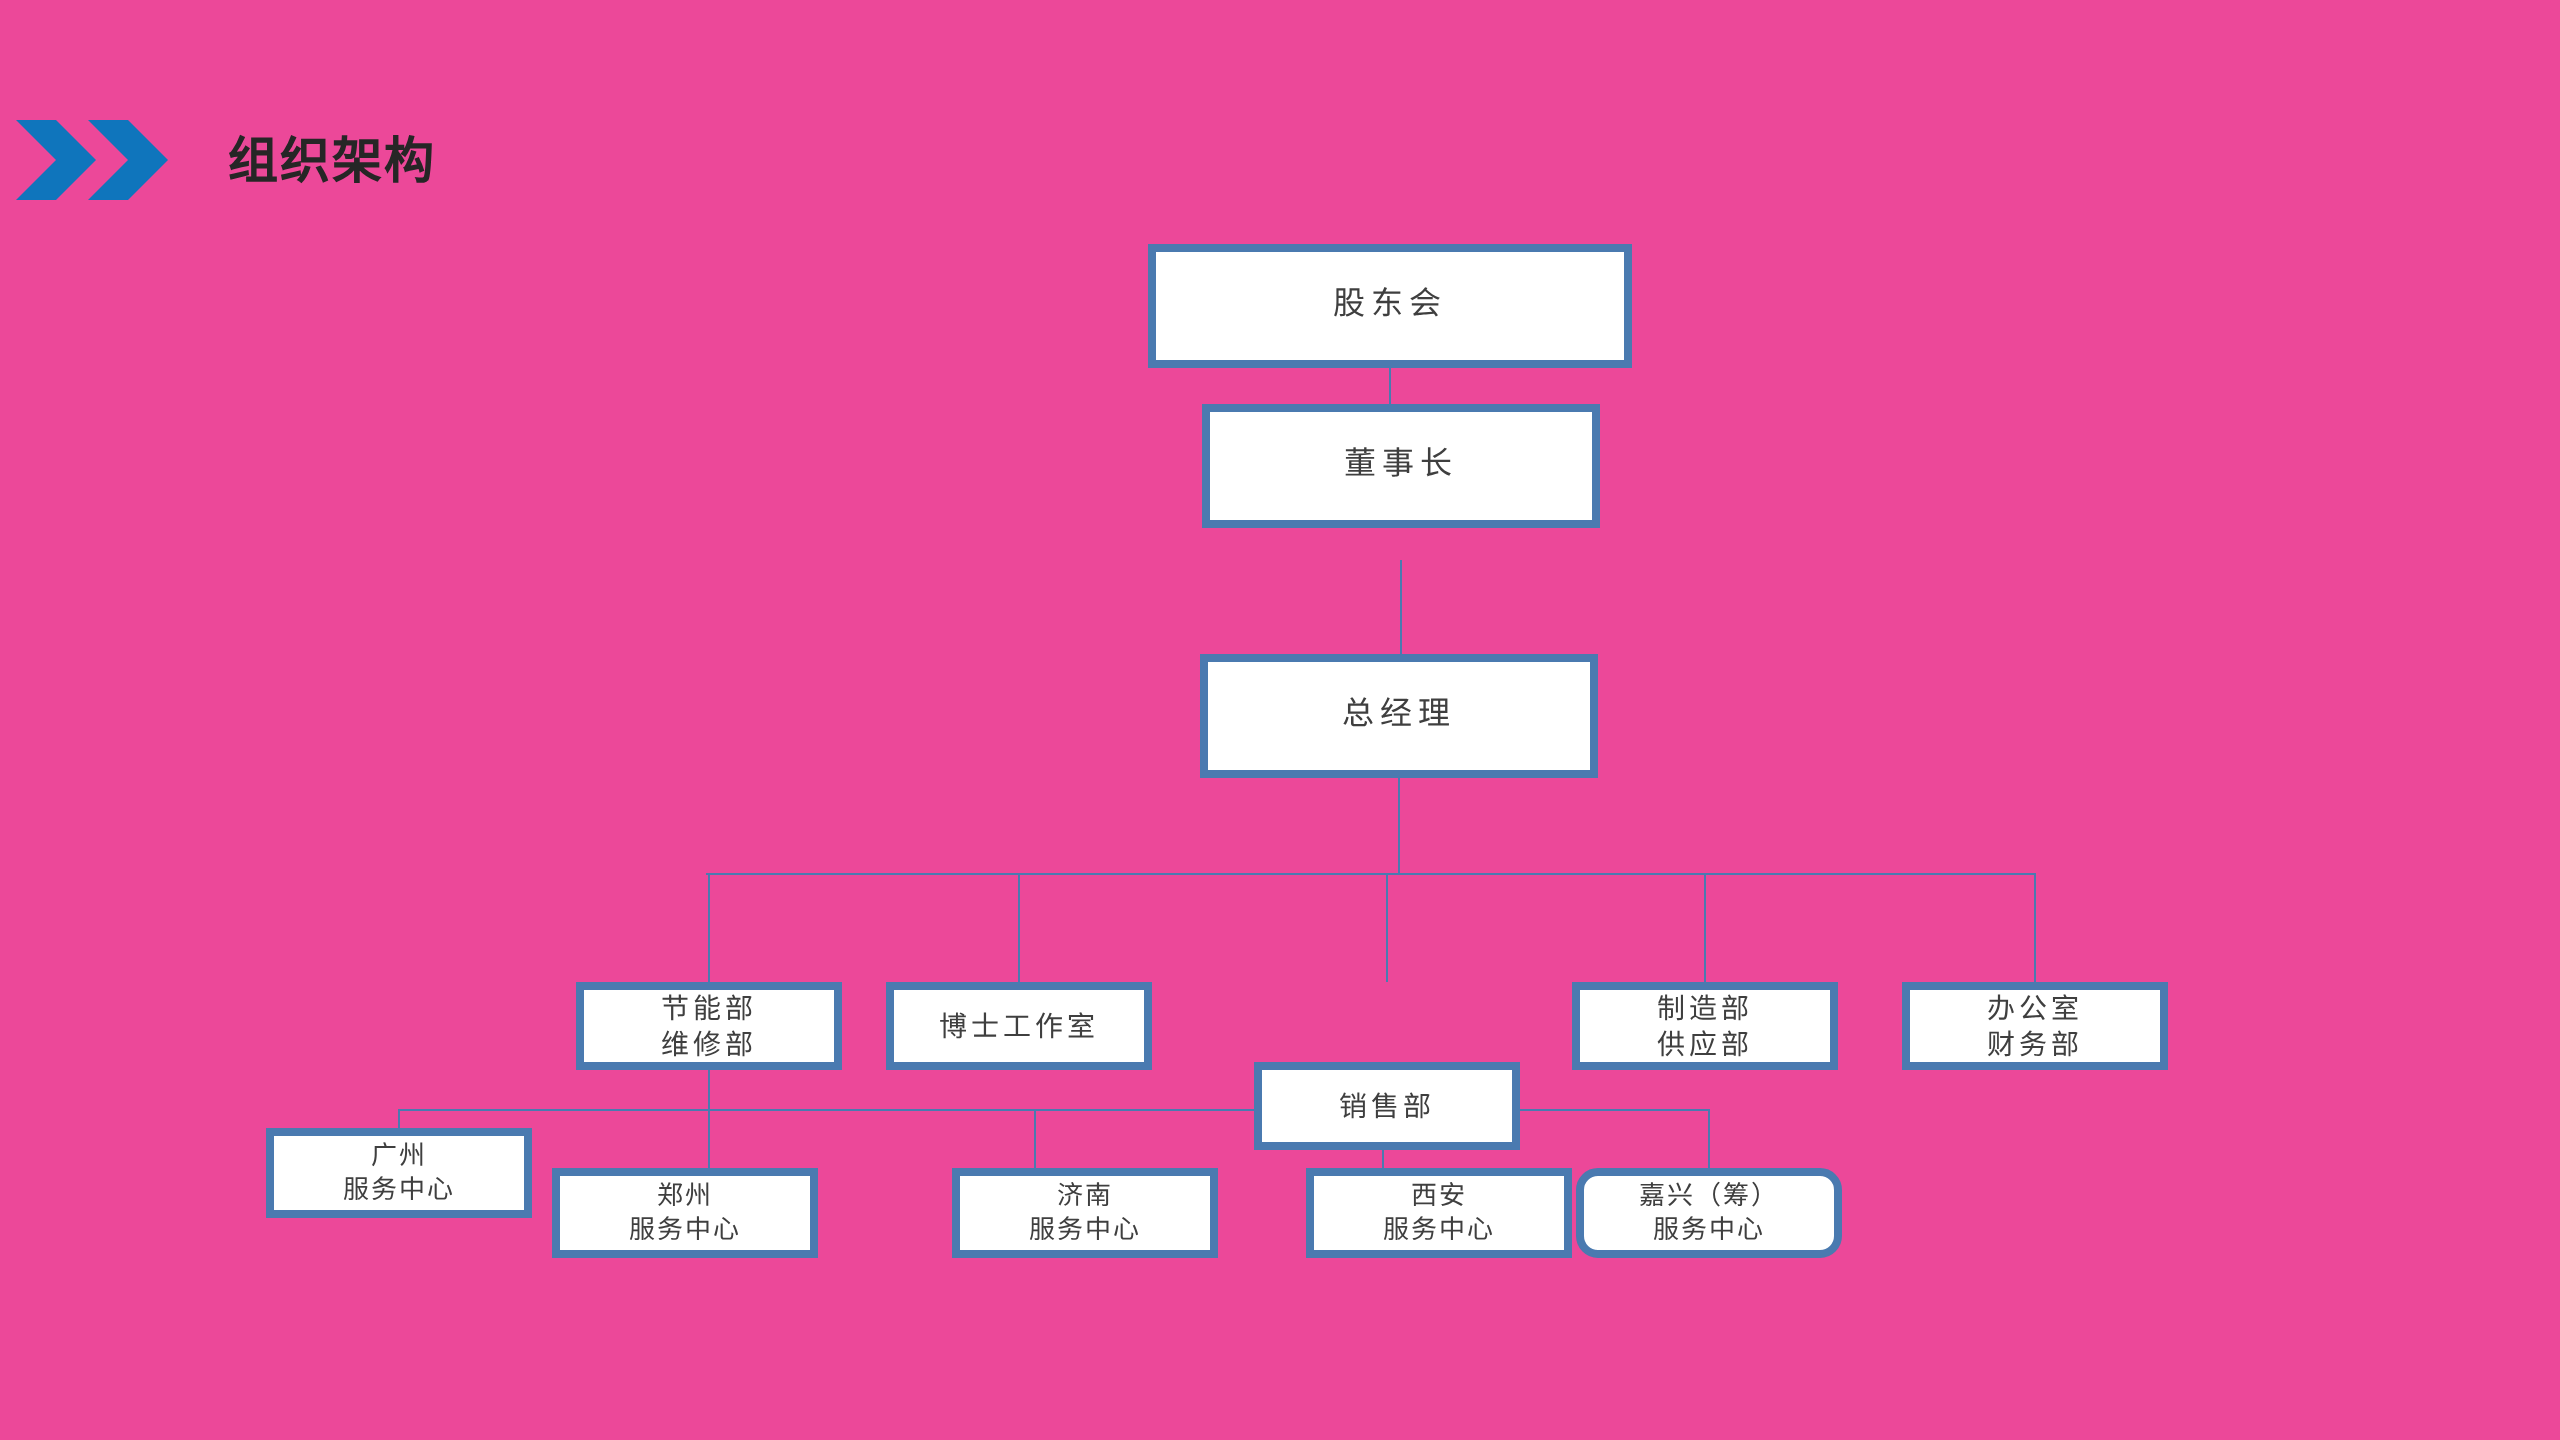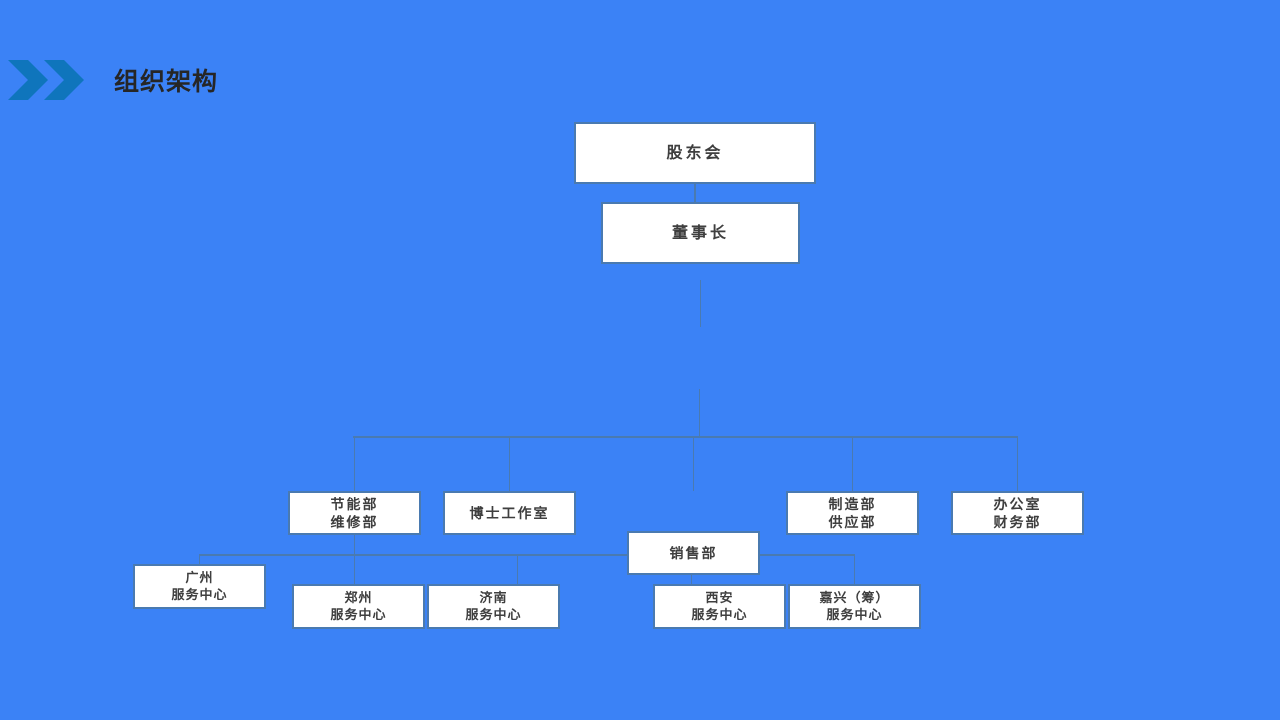--- a/index.html
+++ b/index.html
@@ -13,21 +13,21 @@
     background: #ffffff;
     font-family: "Liberation Sans", "DejaVu Sans", sans-serif;
     overflow: hidden;
     position: relative;
   }
 
   #slide {
     position: relative;
     width: 1280px;
     height: 720px;
-    background: #3b82f6;
+    background: #ec4899;
   }
 
   
   #header {
     position: absolute;
     left: 0;
     top: 0;
     width: 1280px;
     height: 120px;
   }
@@ -64,29 +64,28 @@
     top: 0;
     width: 1280px;
     height: 720px;
     pointer-events: none;
   }
 
   
   .node {
     position: absolute;
     box-sizing: border-box;
-    border: 2px solid #6d28d9;
+    border: 4px solid #6d28d9;
     background: #ffffff;
     display: flex;
     flex-direction: column;
     justify-content: center;
     color: #3f3f3f;
     text-align: center;
     white-space: nowrap;
-    font-weight: bold;
   }
   .node .line {
     display: block;
     line-height: 1.30;
   }
 
   
   .node.level-top .line {
     font-size: 16px;
     letter-spacing: 3px;
@@ -138,20 +137,23 @@
         <line x1="691.5" y1="555" x2="691.5" y2="584" stroke="#4a7ab0" stroke-width="1.2" shape-rendering="crispEdges"></line>
         <line x1="854.5" y1="555" x2="854.5" y2="584" stroke="#4a7ab0" stroke-width="1.2" shape-rendering="crispEdges"></line>
       </svg>
 
   <div class="node level-top" style="left: 574px; top: 122px; width: 242px; height: 62px; border-color: rgb(74, 122, 176); background: rgb(255, 255, 255);">
         <span class="line">股东会</span>
       </div>
       <div class="node level-top" style="left: 601px; top: 202px; width: 199px; height: 62px; border-color: rgb(74, 122, 176); background: rgb(255, 255, 255);">
         <span class="line">董事长</span>
       </div>
+      <div class="node level-top" style="left: 600px; top: 327px; width: 199px; height: 62px; border-color: rgb(74, 122, 176); background: rgb(255, 255, 255);">
+        <span class="line">总经理</span>
+      </div>
       <div class="node level-dept" style="left: 443px; top: 491px; width: 133px; height: 44px; border-color: rgb(74, 122, 176); background: rgb(255, 255, 255);">
         <span class="line">博士工作室</span>
       </div>
       <div class="node level-dept" style="left: 288px; top: 491px; width: 133px; height: 44px; border-color: rgb(74, 122, 176); background: rgb(255, 255, 255);">
         <span class="line">节能部</span>
         <span class="line">维修部</span>
       </div>
       <div class="node level-dept" style="left: 627px; top: 491px; width: 133px; height: 44px; border-color: rgb(74, 122, 176); background: rgb(255, 255, 255); margin-top: 40px;">
         <span class="line">销售部</span>
       </div>
@@ -160,31 +162,31 @@
         <span class="line">财务部</span>
       </div>
       <div class="node level-dept" style="left: 786px; top: 491px; width: 133px; height: 44px; border-color: rgb(74, 122, 176); background: rgb(255, 255, 255);">
         <span class="line">制造部</span>
         <span class="line">供应部</span>
       </div>
       <div class="node level-branch" style="left: 133px; top: 564px; width: 133px; height: 45px; border-color: rgb(74, 122, 176); background: rgb(255, 255, 255);">
         <span class="line">广州</span>
         <span class="line">服务中心</span>
       </div>
-      <div class="node level-branch" style="left: 292px; top: 584px; width: 133px; height: 45px; border-color: rgb(74, 122, 176); background: rgb(255, 255, 255);">
+      <div class="node level-branch" style="left: 276px; top: 584px; width: 133px; height: 45px; border-color: rgb(74, 122, 176); background: rgb(255, 255, 255);">
         <span class="line">郑州</span>
         <span class="line">服务中心</span>
       </div>
-      <div class="node level-branch" style="left: 427px; top: 584px; width: 133px; height: 45px; border-color: rgb(74, 122, 176); background: rgb(255, 255, 255);">
+      <div class="node level-branch" style="left: 476px; top: 584px; width: 133px; height: 45px; border-color: rgb(74, 122, 176); background: rgb(255, 255, 255);">
         <span class="line">济南</span>
         <span class="line">服务中心</span>
       </div>
       <div class="node level-branch" style="left: 653px; top: 584px; width: 133px; height: 45px; border-color: rgb(74, 122, 176); background: rgb(255, 255, 255);">
         <span class="line">西安</span>
         <span class="line">服务中心</span>
       </div>
-      <div class="node level-branch" style="left: 788px; top: 584px; width: 133px; height: 45px; border-color: rgb(74, 122, 176); background: rgb(255, 255, 255);">
+      <div class="node level-branch" style="left: 788px; top: 584px; width: 133px; height: 45px; border-color: rgb(74, 122, 176); background: rgb(255, 255, 255); border-radius: 11px;">
         <span class="line">嘉兴（筹）</span>
         <span class="line">服务中心</span>
       </div>
     </div>
 
 </div>
 
 </body></html>

